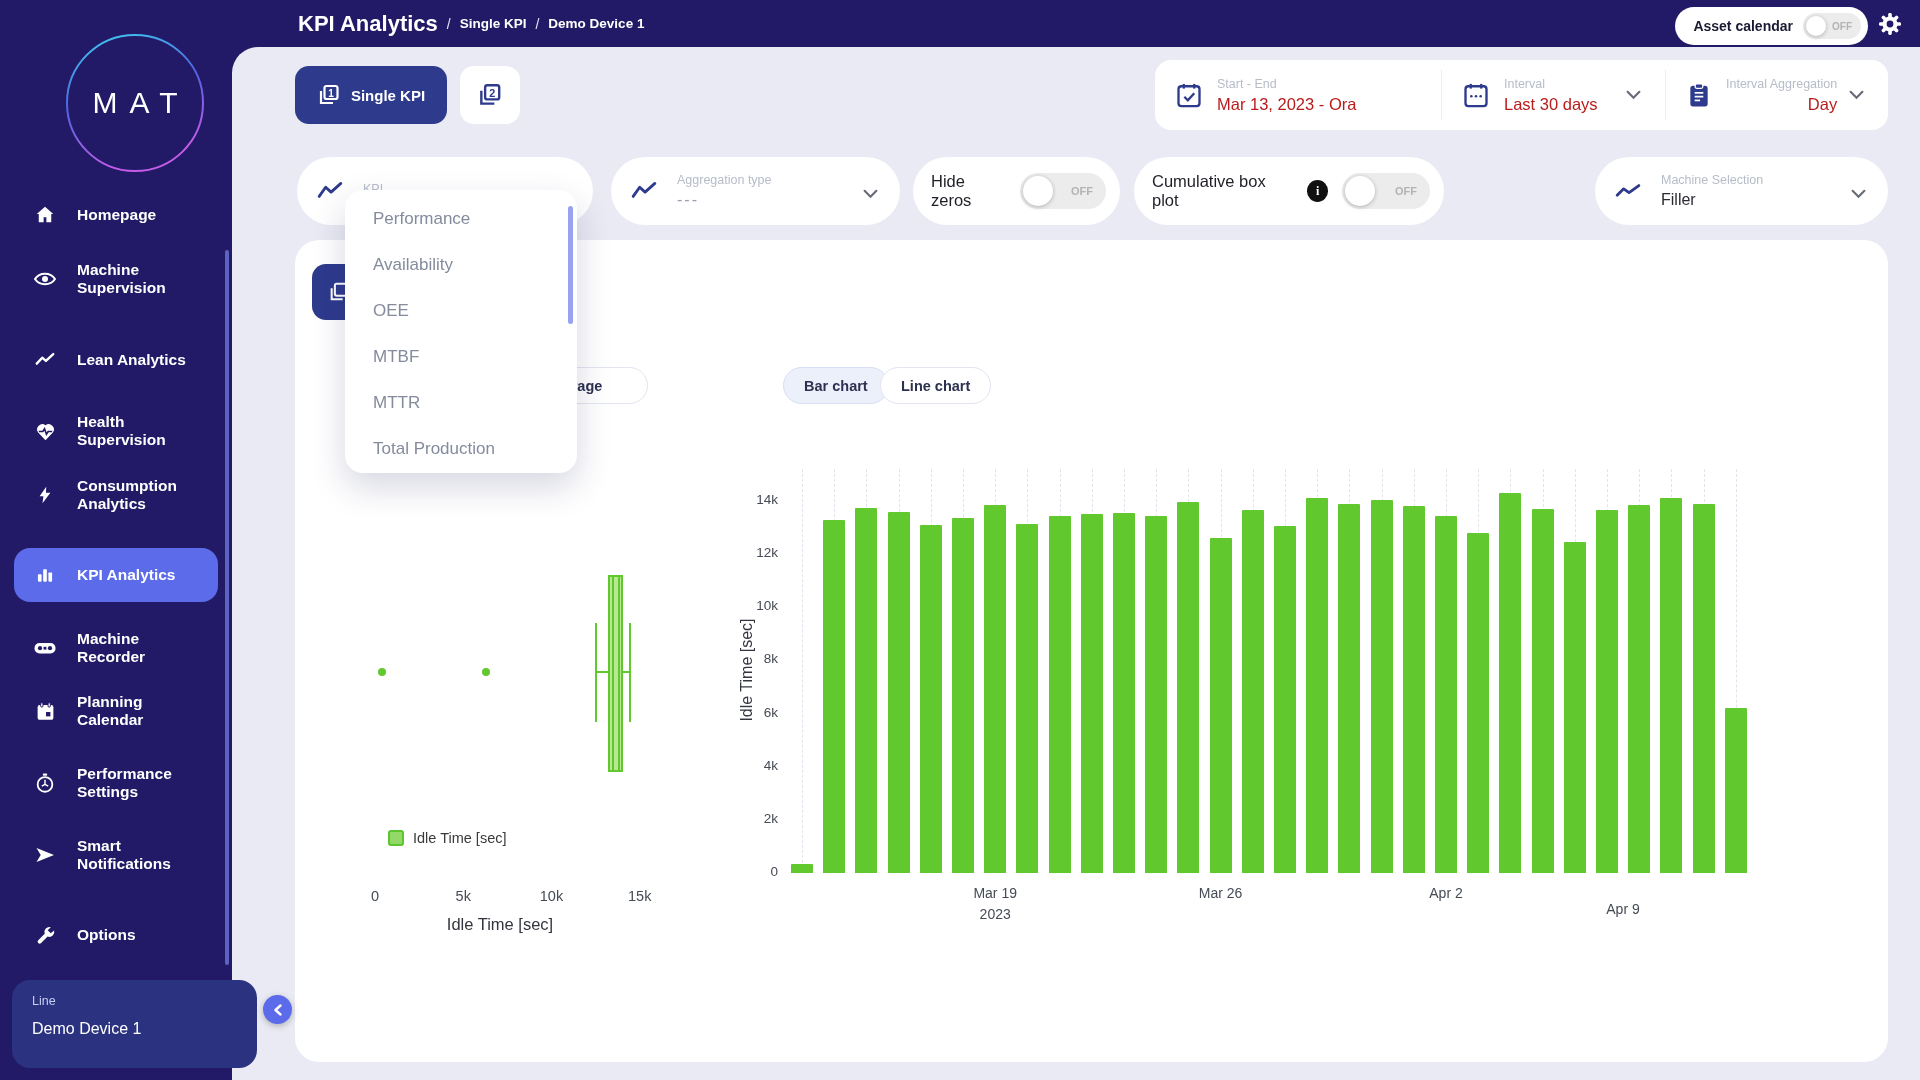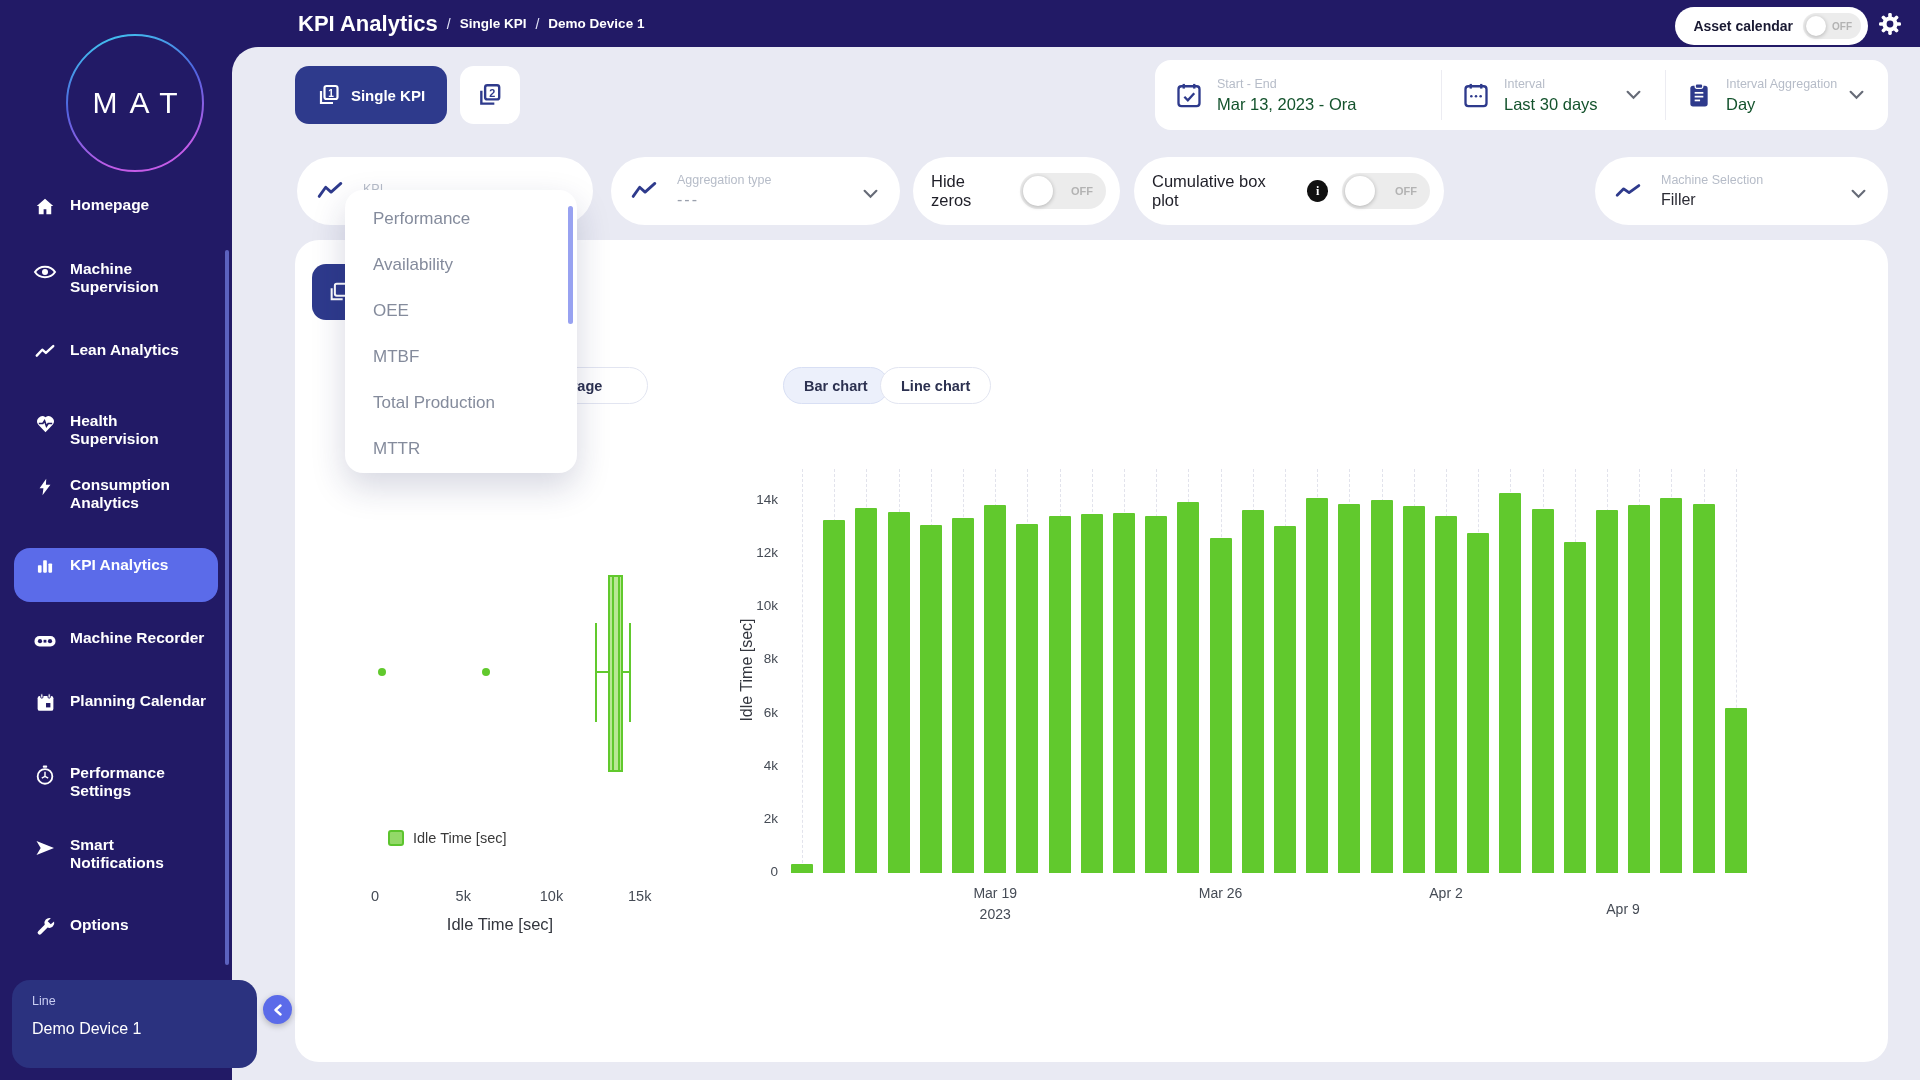--- a/index.html
+++ b/index.html
@@ -4,21 +4,21 @@
 <style>
   html,body{margin:0;padding:0;background:#1d1757;}
   *{box-sizing:border-box;font-family:"Liberation Sans",sans-serif;}
   .app{position:relative;width:1920px;height:1080px;background:#221a66;overflow:hidden;}
 
   
   .sidebar{position:absolute;left:0;top:0;width:232px;height:1080px;background:#221a66;z-index:30;}
   .logo{position:absolute;left:65px;top:33px;width:140px;height:140px;}
   .logo-text{position:absolute;left:0;top:0;width:140px;height:140px;display:flex;align-items:center;justify-content:center;
     color:#fff;font-size:30px;font-weight:300;letter-spacing:12px;padding-left:12px;}
-  .side-item{position:absolute;left:14px;width:204px;min-height:54px;display:flex;align-items:flex-start;gap:12px;
+  .side-item{position:absolute;left:14px;width:204px;min-height:54px;display:flex;align-items:center;gap:19px;
     color:#fff;font-weight:700;font-size:15.5px;line-height:1.18;padding:8px 10px 8px 18px;border-radius:16px;cursor:pointer;}
   .side-item .ic{width:26px;min-width:26px;display:flex;align-items:center;justify-content:center;}
   .side-item.active{background:#5b6be9;}
   .side-scrollbar{position:absolute;right:3px;top:250px;width:4px;height:715px;background:rgba(125,137,240,.65);border-radius:2px;}
   .device-card{position:absolute;left:12px;top:980px;width:245px;height:88px;background:#2b327f;border-radius:18px;padding:14px 20px;}
   .device-card .small{color:#c9cdf2;font-size:12.5px;}
   .device-card .big{color:#fff;font-size:16px;margin-top:12px;}
   .collapse-btn{position:absolute;left:263px;top:995px;width:29px;height:29px;border-radius:50%;background:#5b6be9;z-index:40;
     display:flex;align-items:center;justify-content:center;color:#fff;font-size:15px;font-weight:700;cursor:pointer;box-shadow:0 2px 6px rgba(0,0,0,.25);}
 
@@ -48,21 +48,21 @@
   .content{position:absolute;left:232px;top:47px;right:0;bottom:0;background:#e9eaf3;border-top-left-radius:26px;}
 
   .btn-singlekpi{position:absolute;left:63px;top:19px;width:152px;height:58px;background:#2e3a8c;border-radius:14px;
     display:flex;align-items:center;justify-content:center;gap:10px;color:#fff;font-size:15px;font-weight:700;cursor:pointer;}
   .btn-two{position:absolute;left:228px;top:19px;width:60px;height:58px;background:#fff;border-radius:14px;
     display:flex;align-items:center;justify-content:center;cursor:pointer;}
 
   .date-card{position:absolute;left:923px;top:13px;width:733px;height:70px;background:#fff;border-radius:16px;display:flex;}
   .date-sec{position:relative;display:flex;align-items:center;padding-left:20px;gap:14px;}
   .date-sec .txt .l{color:#b6bcc8;font-size:12.5px;margin-bottom:4px;}
-  .date-sec .txt .v{color:#14532d;font-size:16.5px;}
+  .date-sec .txt .v{color:#b91c1c;font-size:16.5px;text-align:right;}
   .date-div{width:1px;background:#ececf2;margin:10px 0;}
   .chev{margin-left:14px;}
 
   .filter-card{position:absolute;top:110px;height:68px;background:#fff;border-radius:34px;display:flex;align-items:center;padding-left:20px;}
   .filter-card .txt .l{color:#b6bcc8;font-size:12.5px;margin-bottom:4px;}
   .filter-card .txt .v{color:#2b2b34;font-size:16px;}
   .filter-card .ic{margin-right:20px;display:flex;}
   .filter-card .chev{position:absolute;right:22px;top:28px;}
   .switch-card{position:absolute;top:110px;height:68px;background:#fff;border-radius:34px;display:flex;align-items:center;
     padding:0 14px 0 18px;gap:14px;}
@@ -410,22 +410,22 @@
     <div class="pill" style="left:648px">
       <span>Line chart</span>
     </div>
 
     <div class="dropdown">
       <div id="dd-list">
           <div class="dd-item">Performance</div>
           <div class="dd-item">Availability</div>
           <div class="dd-item">OEE</div>
           <div class="dd-item">MTBF</div>
+          <div class="dd-item">MTTR</div>
           <div class="dd-item">Total Production</div>
-          <div class="dd-item">MTTR</div>
         </div>
       <div class="dd-thumb"></div>
     </div>
 
     <div class="boxplot" id="boxplot">
       <div class="bx-title">Idle Time [sec]</div>
     <div class="bx-abs" style="left: 264.588px; top: 168px; width: 2px; height: 99px; background: rgb(97, 201, 45);"></div>
         <div class="bx-abs" style="left: 299px; top: 168px; width: 2px; height: 99px; background: rgb(97, 201, 45);"></div>
         <div class="bx-abs" style="left: 265.588px; top: 216px; width: 12.3529px; height: 2px; background: rgb(97, 201, 45);"></div>
         <div class="bx-abs" style="left: 292.941px; top: 216px; width: 7.05882px; height: 2px; background: rgb(97, 201, 45);"></div>

